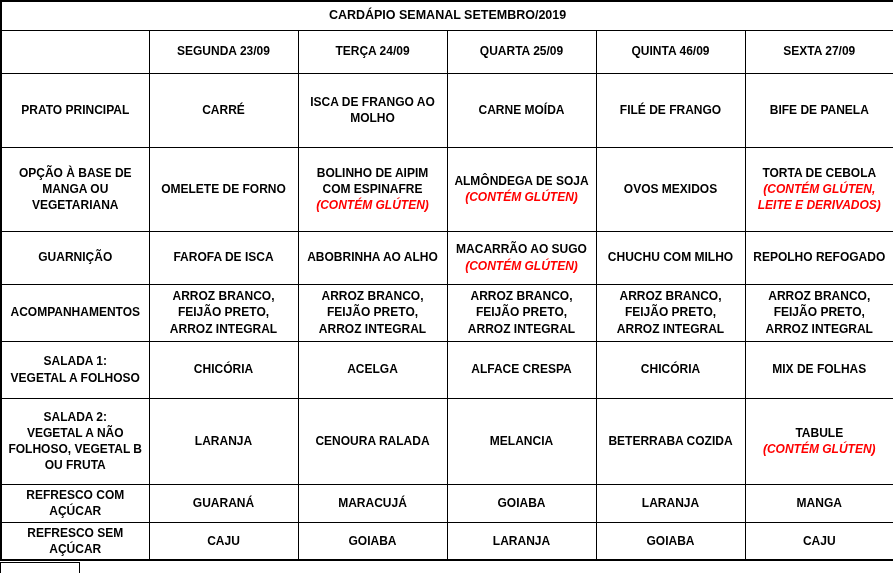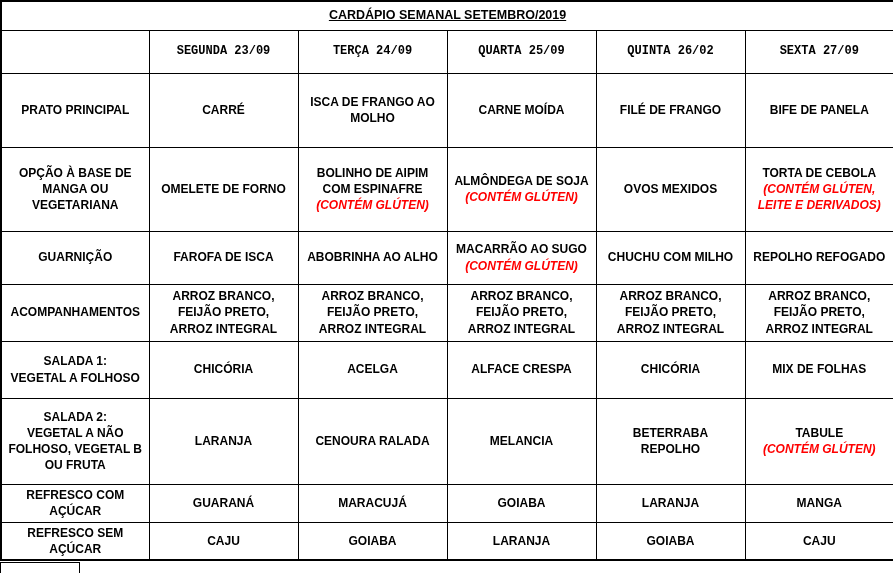--- a/index.html
+++ b/index.html
@@ -20,22 +20,22 @@
     border: 1px solid #000;
     text-align: center;
     vertical-align: middle;
     font-weight: bold;
     font-size: 12px;
     line-height: 1.35;
     color: #000;
     padding: 2px 6px;
     overflow: hidden;
   }
-  tr.title-row  { height: 29px; text-decoration: underline; }
-  tr.head-row   { height: 43px; font-family: Liberation Mono, monospace; }
+  tr.title-row  { height: 29px; }
+  tr.head-row   { height: 43px; }
   tr.r1 { height: 74px; margin-left: 7px; }
   tr.r2 { height: 84px; }
   tr.r3 { height: 53px; }
   tr.r4 { height: 57px; }
   tr.r5 { height: 57px; margin-top: 20px; }
   tr.r6 { height: 86px; }
   tr.r7 { height: 38px; }
   tr.r8 { height: 35px; }
   td.title-cell { font-size: 12.5px; }
   td.row-label  { white-space: pre-line; }
@@ -72,21 +72,21 @@
   <tbody>
       <tr class="title-row">
     <td colspan="6" class="title-cell">CARDÁPIO SEMANAL SETEMBRO/2019</td>
   </tr>
 
   <tr class="head-row">
     <td></td>
     <td>SEGUNDA  23/09</td>
     <td>TERÇA 24/09</td>
     <td>QUARTA 25/09</td>
-    <td>QUINTA 26/02</td>
+    <td>QUINTA 46/09</td>
     <td>SEXTA 27/09</td>
   </tr>
 
   <tr class="r1">
     <td class="row-label">PRATO PRINCIPAL</td>
     <td><span class="t">CARRÉ</span></td>
     <td><span class="t">ISCA DE FRANGO AO MOLHO</span></td>
     <td><span class="t">CARNE  MOÍDA</span></td>
     <td><span class="t">FILÉ DE FRANGO</span></td>
     <td><span class="t">BIFE DE PANELA</span></td>
@@ -128,21 +128,21 @@
     <td><span class="t">CHICÓRIA</span></td>
     <td><span class="t">MIX DE FOLHAS</span></td>
   </tr>
 
   <tr class="r6">
     <td class="row-label">SALADA 2:
 VEGETAL A NÃO FOLHOSO, VEGETAL B OU FRUTA</td>
     <td><span class="t">LARANJA</span></td>
     <td><span class="t">CENOURA RALADA</span></td>
     <td><span class="t">MELANCIA</span></td>
-    <td><span class="t">BETERRABA REPOLHO</span></td>
+    <td><span class="t">BETERRABA COZIDA</span></td>
     <td><span class="t">TABULE</span><span class="note">(CONTÉM GLÚTEN)</span></td>
   </tr>
 
   <tr class="r7">
     <td class="row-label">REFRESCO COM AÇÚCAR</td>
     <td><span class="t">GUARANÁ</span></td>
     <td><span class="t">MARACUJÁ</span></td>
     <td><span class="t">GOIABA</span></td>
     <td><span class="t">LARANJA</span></td>
     <td><span class="t">MANGA</span></td>

